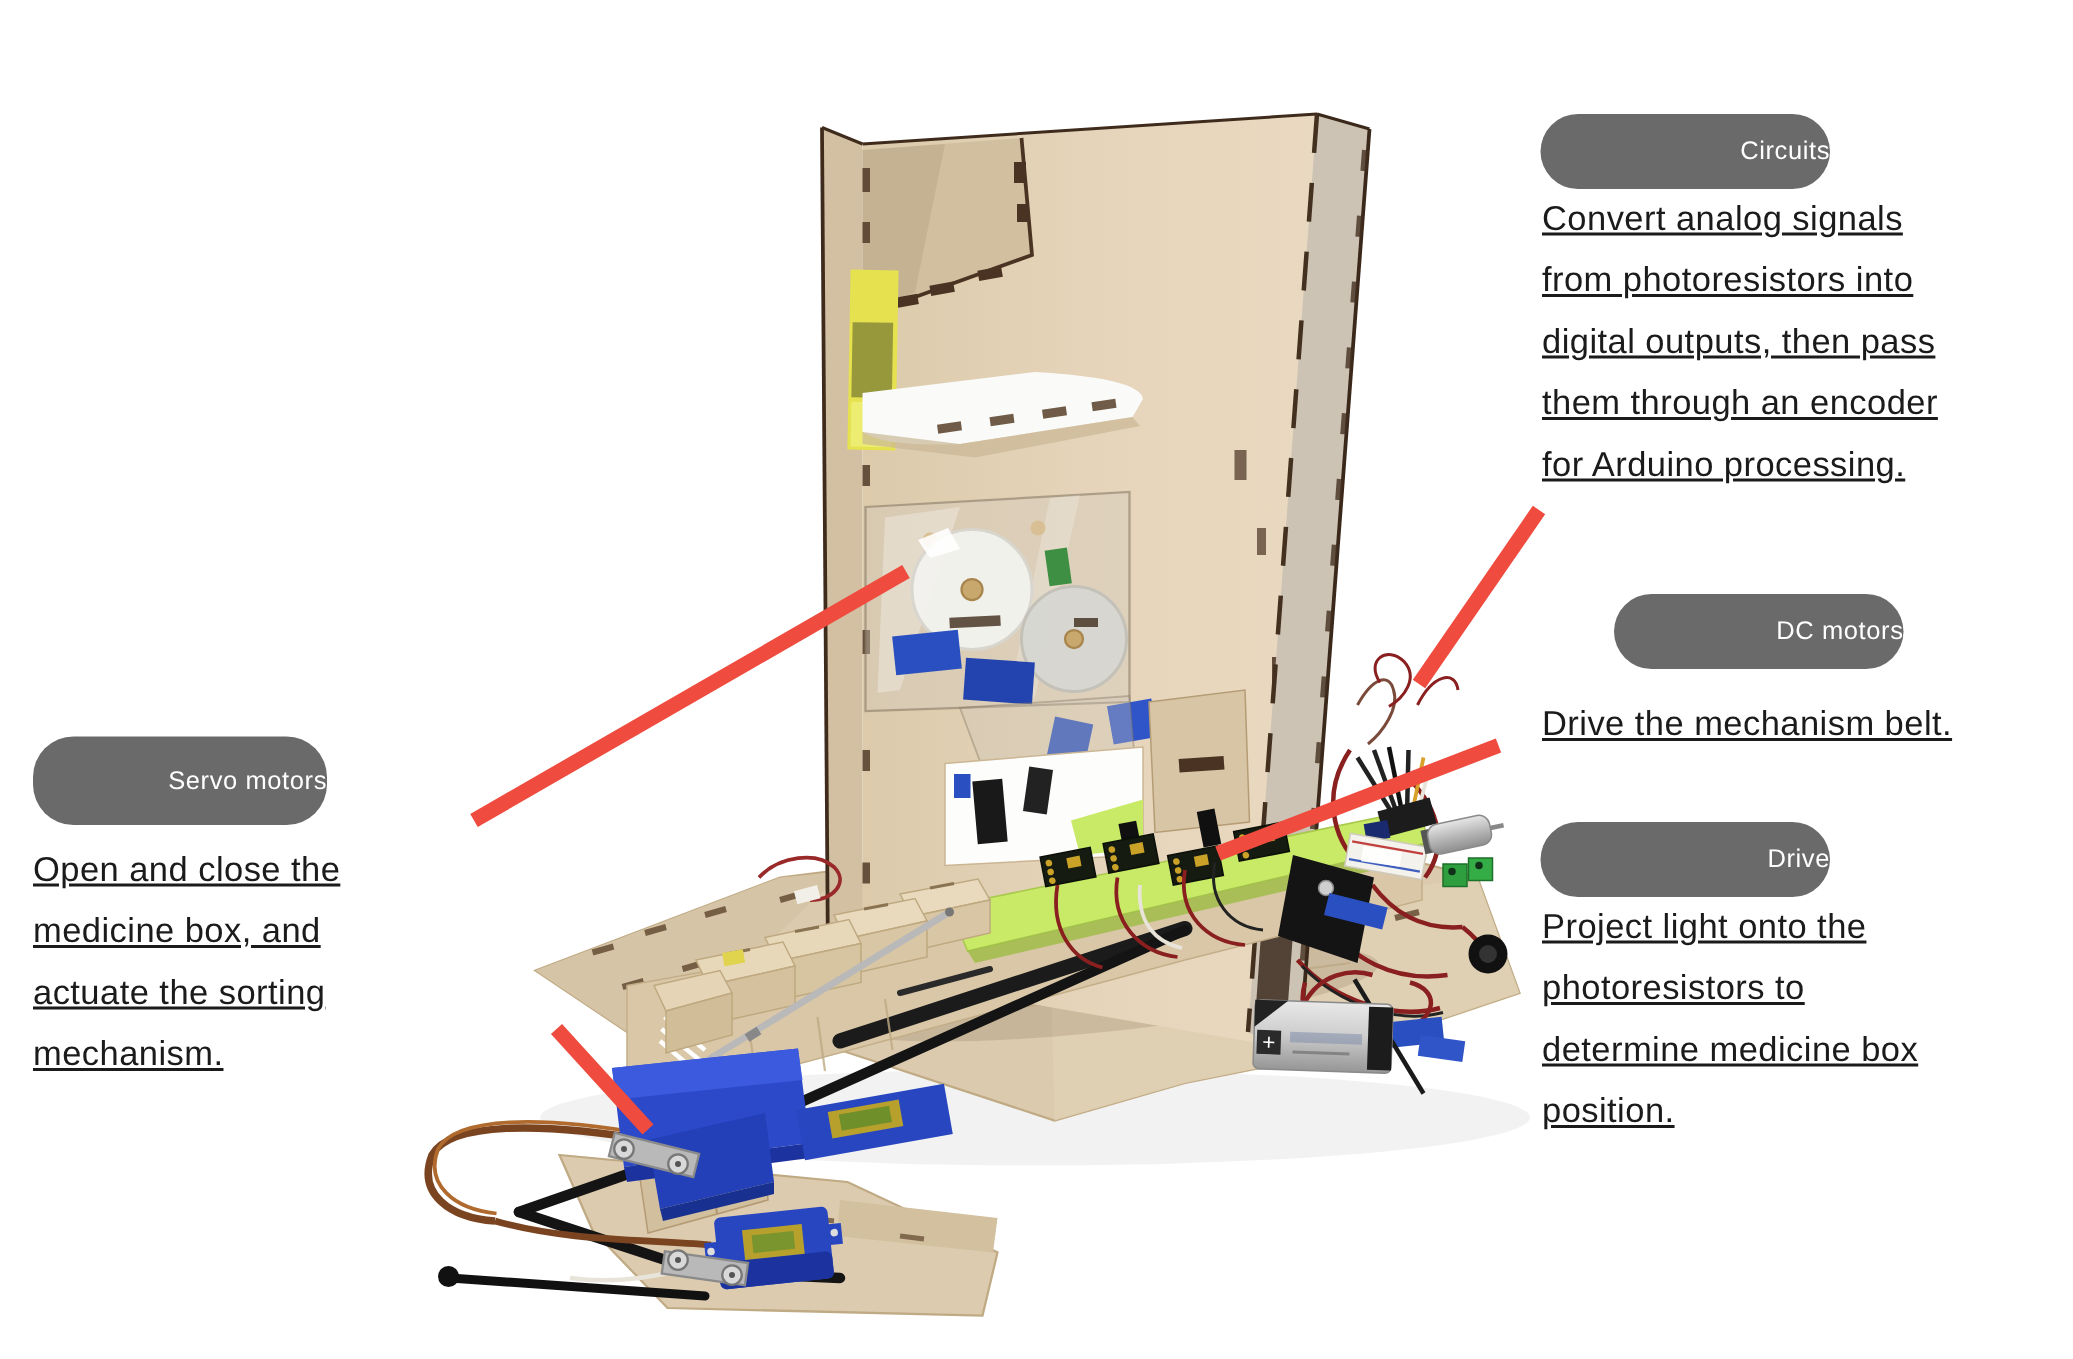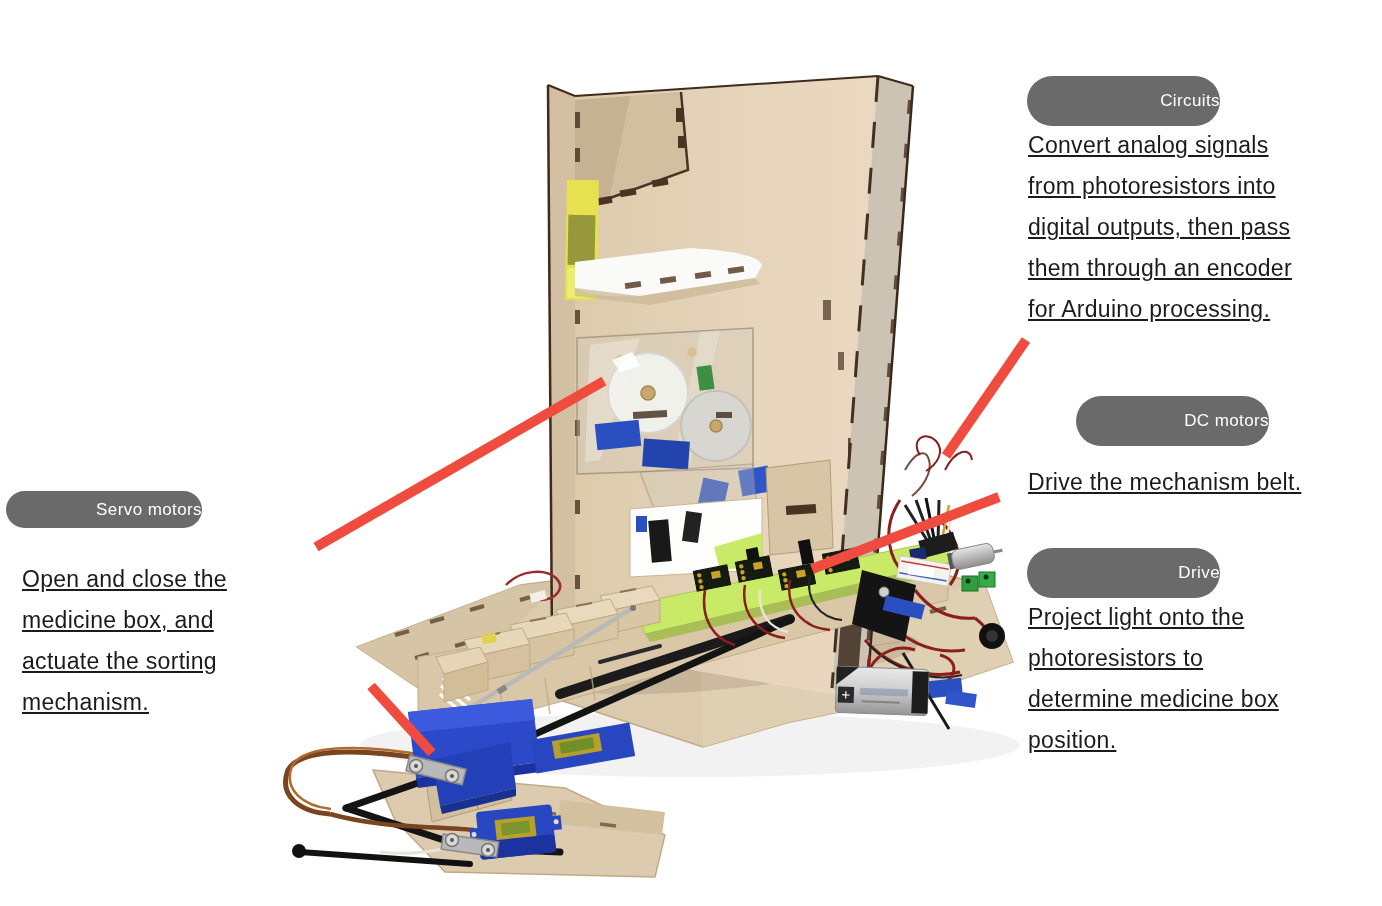--- a/index.html
+++ b/index.html
@@ -6,21 +6,21 @@
   .stage{
     position:relative;width:1382px;height:906px;background:#ffffff;overflow:hidden;
     font-family:"Liberation Sans", sans-serif;
   }
   .machine-svg{position:absolute;left:0;top:0;}
   .badge{
     position:absolute;width:193px;height:50px;background:#6a6a6a;border-radius:27px;
     color:#ffffff;display:flex;align-items:center;justify-content:flex-end;
     font-size:17px;letter-spacing:0.4px;
   }
-  .badge.servo{left:6px;top:491px;width:196px;height:37px;}
+  .badge.servo{left:22px;top:491px;width:196px;height:59px;}
   .badge.circuits{left:1027px;top:76px;}
   .badge.dc{left:1076px;top:384px;margin-top:12px;}
   .badge.laser{left:1027px;top:548px;}
   .desc{
     position:absolute;color:#1b1b1b;font-size:23px;line-height:41px;
     letter-spacing:0.3px;white-space:pre-line;text-decoration:underline;
   }
   .desc.circuits{left:1028px;top:125px;}
   .desc.dc{left:1028px;top:462px;}
   .desc.laser{left:1028px;top:597px;}

